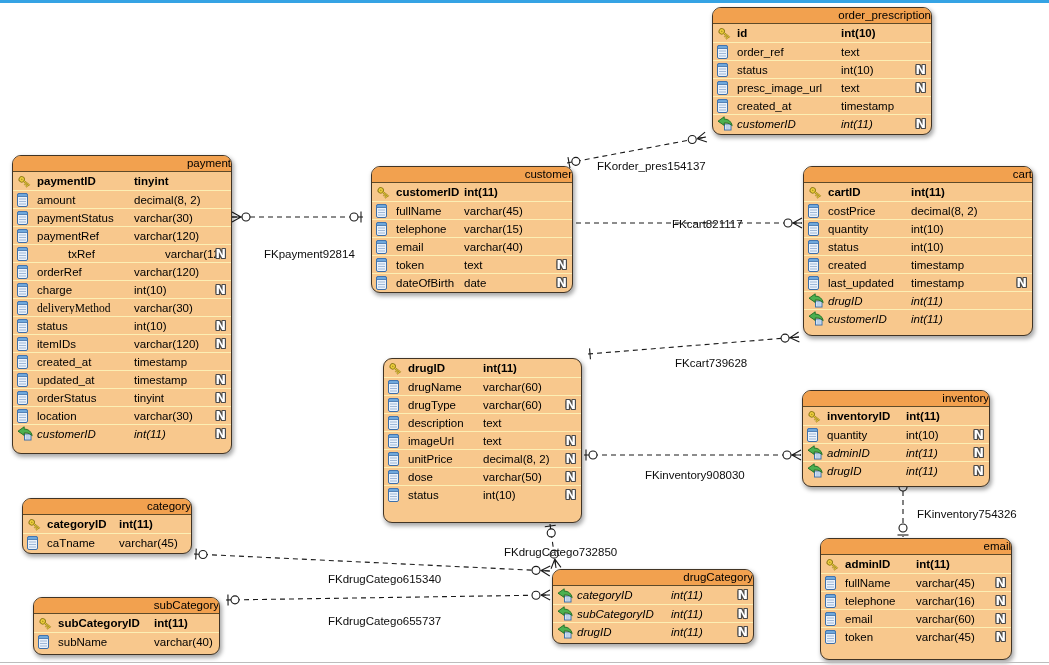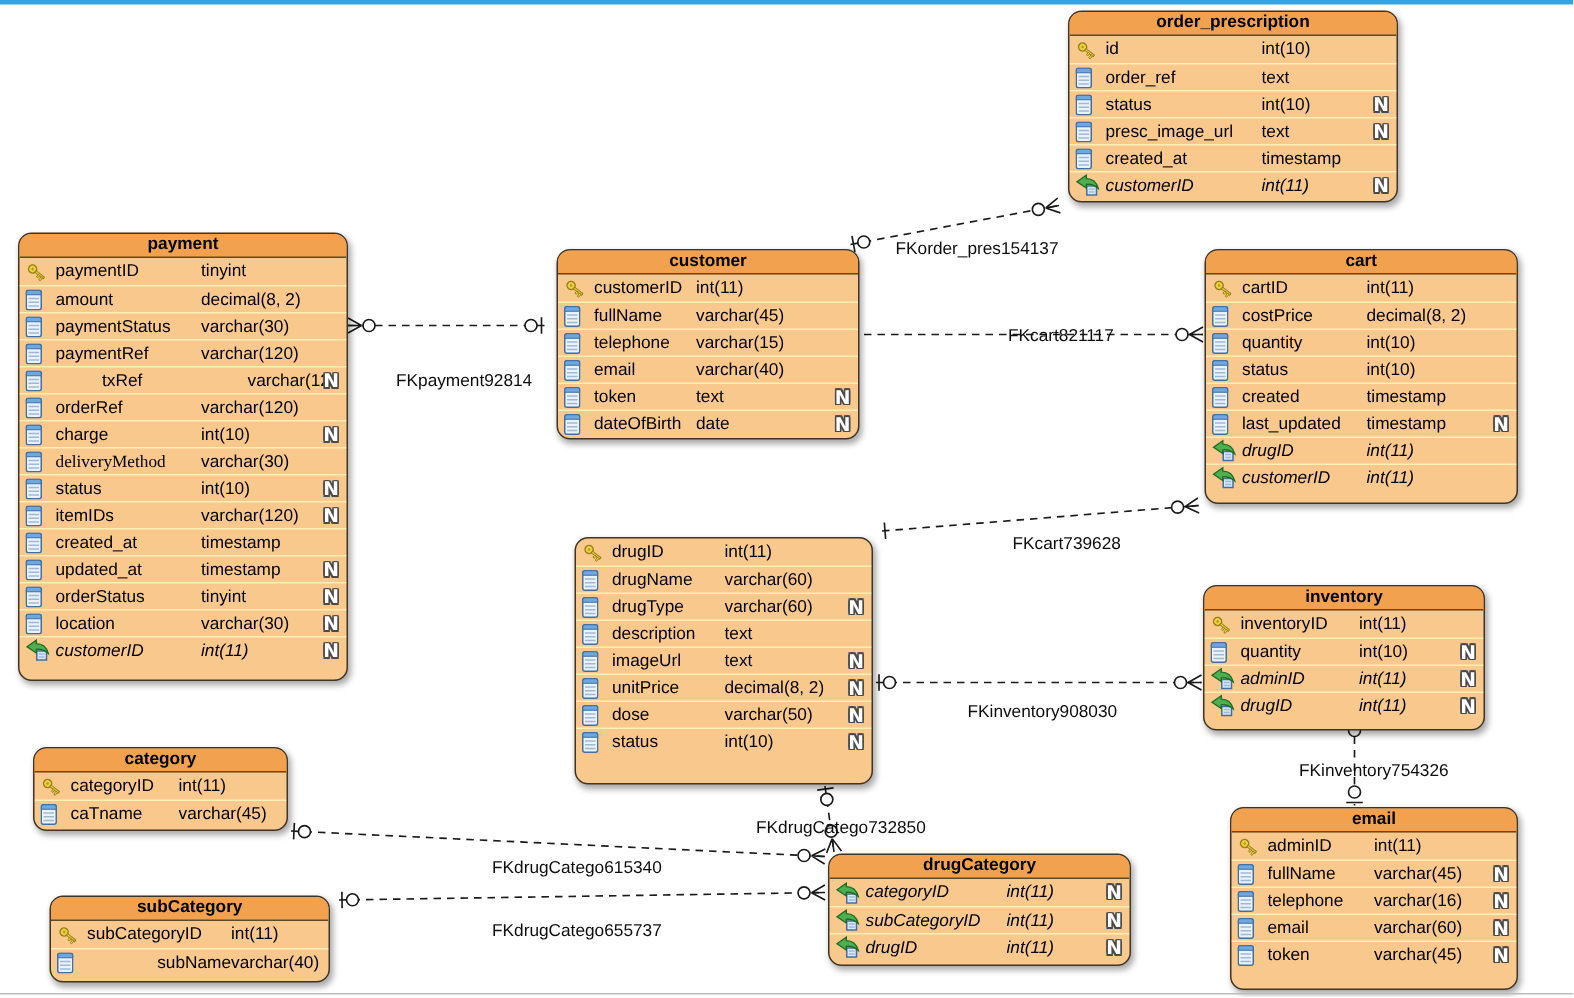--- a/index.html
+++ b/index.html
@@ -9,29 +9,29 @@
   }
   #top-border{position:absolute;left:0;top:0;width:100%;height:3px;background:var(--top-border,#35a3e4);}
   #bottom-border{position:absolute;left:0;top:662px;width:100%;height:1px;background:#bdbdbd;}
   .table{
     position:absolute;background:var(--row-bg,#f8c88d);
     border:1.4px solid #413425;border-radius:9px;box-sizing:border-box;
     box-shadow:1.5px 2.5px 4px rgba(0,0,0,.35);overflow:hidden;
   }
   .table-title{
     height:15px;line-height:15px;background:var(--header-bg,#f2a14f);
-    border-bottom:1px solid #5e4a28;text-align:center;font-size:11.5px;color:#000;
-    white-space:nowrap;overflow:hidden;font-weight:bold;
+    border-bottom:1px solid #5e4a28;text-align:right;font-size:11.5px;color:#000;
+    white-space:nowrap;overflow:hidden;
   }
   .table-row{display:flex;align-items:center;height:18px;box-sizing:border-box;padding-left:4px;font-size:11.5px;color:#000;}
   .table-body .table-row + .table-row{border-top:1px solid var(--row-separator,#fcefb4);}
   .row-icon{flex:0 0 20px;width:20px;display:flex;align-items:center;}
   .col-name{white-space:nowrap;overflow:hidden;flex:0 0 auto;}
   .col-type{white-space:nowrap;overflow:hidden;}
-  .pk .col-name,.pk .col-type{font-weight:normal;}
+  .pk .col-name,.pk .col-type{font-weight:bold;}
   .fk .col-name,.fk .col-type{font-style:italic;}
   .nn{
     margin-left:auto;margin-right:5px;font-weight:bold;font-size:12.5px;line-height:12px;color:#fff;
     font-family:"DejaVu Sans",sans-serif;
     text-shadow:-1px -1px 0 #4a4a4a,1px -1px 0 #4a4a4a,-1px 1px 0 #4a4a4a,1px 1px 0 #4a4a4a,
                 -1px 0 0 #4a4a4a,1px 0 0 #4a4a4a,0 -1px 0 #4a4a4a,0 1px 0 #4a4a4a;
   }
   #rel-layer{position:absolute;left:0;top:0;width:1049px;height:665px;pointer-events:none;}
   .rel-line{stroke:#1a1a1a;stroke-width:1.1;stroke-dasharray:5 4;fill:none;}
   .rel-deco{stroke:#1a1a1a;stroke-width:1.1;fill:none;}
@@ -483,21 +483,21 @@
                 <line x1="2" y1="8.5" x2="9" y2="8.5" stroke="#9FB8D8" stroke-width="1"></line>
                 <line x1="2" y1="11" x2="9" y2="11" stroke="#9FB8D8" stroke-width="1"></line>
               </svg>
             </span>
             <span class="col-name" style="width: 68px;">dateOfBirth</span>
             <span class="col-type">date</span>
             <span class="nn">N</span>
           </div>
         </div>
       </div>
-      <div class="table" style="left: 803px; top: 166px; width: 209px; height: 170px;">
+      <div class="table" style="left: 803px; top: 166px; width: 230px; height: 170px;">
         <div class="table-title">cart</div>
         <div class="table-body">
           <div class="table-row pk">
             <span class="row-icon">
               <svg width="15" height="15" viewBox="0 0 15 15">
                 <g transform="rotate(38 7.5 7.5)">
                   <circle cx="4" cy="7.5" r="2.7" fill="#F0D23C" stroke="#97801C" stroke-width="1"></circle>
                   <circle cx="4" cy="7.5" r="0.9" fill="#B49A26"></circle>
                   <rect x="6.5" y="6.9" width="7" height="1.4" fill="#F0D23C" stroke="#97801C" stroke-width="0.7"></rect>
                   <rect x="9.2" y="8" width="1.2" height="2" fill="#F0D23C" stroke="#97801C" stroke-width="0.6"></rect>
@@ -829,21 +829,21 @@
           <div class="table-row col">
             <span class="row-icon">
               <svg width="11" height="14" viewBox="0 0 11 14">
                 <rect x="0.5" y="0.5" width="10" height="13" rx="1.5" fill="#EAF2FB" stroke="#3E6FA8"></rect>
                 <path d="M0.5 2 a1.5 1.5 0 0 1 1.5 -1.5 h7 a1.5 1.5 0 0 1 1.5 1.5 v1.5 h-10 z" fill="#6FA8DC" stroke="#3E6FA8" stroke-width="0.8"></path>
                 <line x1="2" y1="6" x2="9" y2="6" stroke="#9FB8D8" stroke-width="1"></line>
                 <line x1="2" y1="8.5" x2="9" y2="8.5" stroke="#9FB8D8" stroke-width="1"></line>
                 <line x1="2" y1="11" x2="9" y2="11" stroke="#9FB8D8" stroke-width="1"></line>
               </svg>
             </span>
-            <span class="col-name" style="width: 96px; text-align: right;">subName</span>
+            <span class="col-name" style="width: 96px;">subName</span>
             <span class="col-type">varchar(40)</span>
           </div>
         </div>
       </div>
       <div class="table" style="left: 552px; top: 569px; width: 202px; height: 75px;">
         <div class="table-title">drugCategory</div>
         <div class="table-body">
           <div class="table-row fk">
             <span class="row-icon">
               <svg width="16" height="15" viewBox="0 0 16 15">
@@ -961,19 +961,19 @@
           </div>
         </div>
       </div>
     </div>
   <div id="labels">
       <div class="fk-label" style="left: 597px; top: 160px;">FKorder_pres154137</div>
       <div class="fk-label" style="left: 264px; top: 248px;">FKpayment92814</div>
       <div class="fk-label" style="left: 672px; top: 218px;">FKcart821117</div>
       <div class="fk-label" style="left: 675px; top: 357px;">FKcart739628</div>
       <div class="fk-label" style="left: 645px; top: 469px;">FKinventory908030</div>
-      <div class="fk-label" style="left: 866px; top: 508px;">FKinventory754326</div>
+      <div class="fk-label" style="left: 917px; top: 508px;">FKinventory754326</div>
       <div class="fk-label" style="left: 504px; top: 546px;">FKdrugCatego732850</div>
       <div class="fk-label" style="left: 328px; top: 573px;">FKdrugCatego615340</div>
       <div class="fk-label" style="left: 328px; top: 615px;">FKdrugCatego655737</div>
     </div>
   <div id="bottom-border"></div>
 </div>
 
 </body></html>

